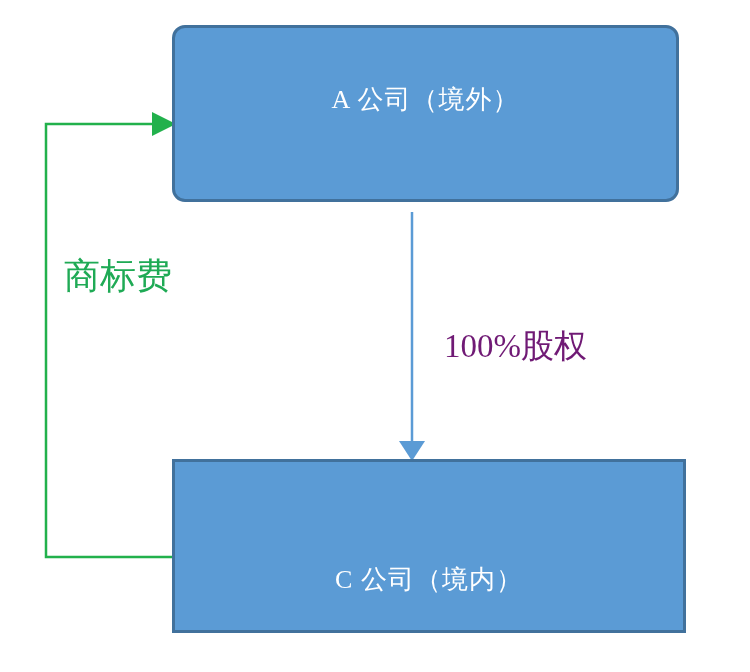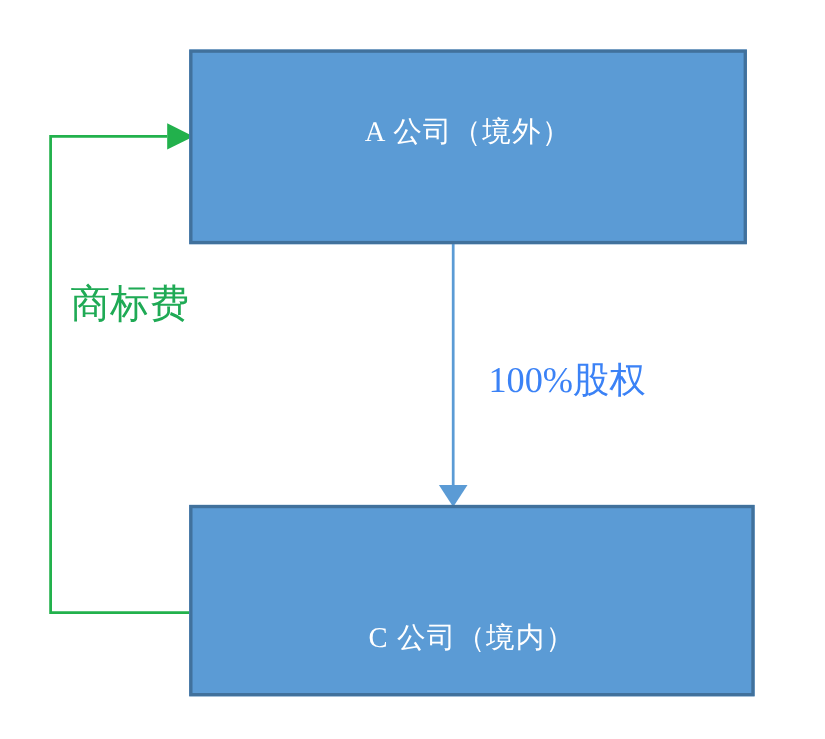--- a/index.html
+++ b/index.html
@@ -37,23 +37,24 @@
   .node-label {
     color: #ffffff;
     font-family: "Liberation Serif", "DejaVu Serif", serif;
     font-size: 26px;
     letter-spacing: 1px;
     line-height: 1;
     white-space: nowrap;
   }
   #node-a {
     left: 172px;
-    top: 45px;
+    top: 25px;
     width: 507px;
     height: 177px;
+    border-radius: 13px;
   }
   #node-a .node-label {
     transform: translateY(-14px);
   }
   #node-c {
     left: 172px;
     top: 459px;
     width: 514px;
     height: 174px;
   }
@@ -64,21 +65,21 @@
   .edge-label {
     position: absolute;
     white-space: nowrap;
     line-height: 1;
     font-family: "Liberation Serif", "DejaVu Serif", serif;
   }
   #label-equity {
     left: 444px;
     top: 330px;
     font-size: 33px;
-    color: #3b82f6;
+    color: #701a75;
   }
   #label-fee {
     left: 64px;
     top: 258px;
     font-size: 36px;
     color: #1faa55;
   }
 </style>
 </head>
 <body>

